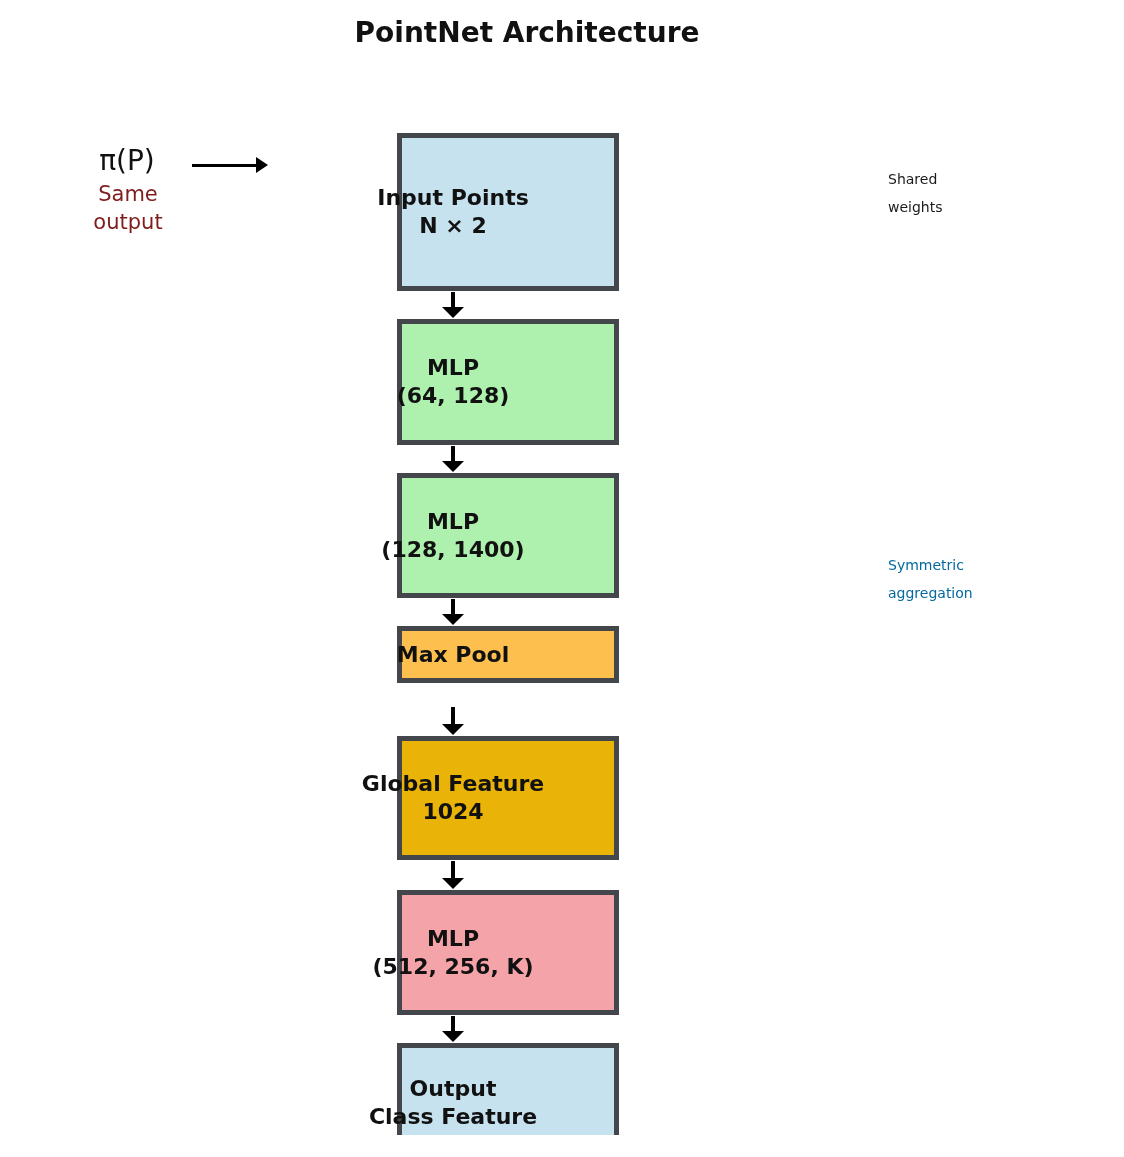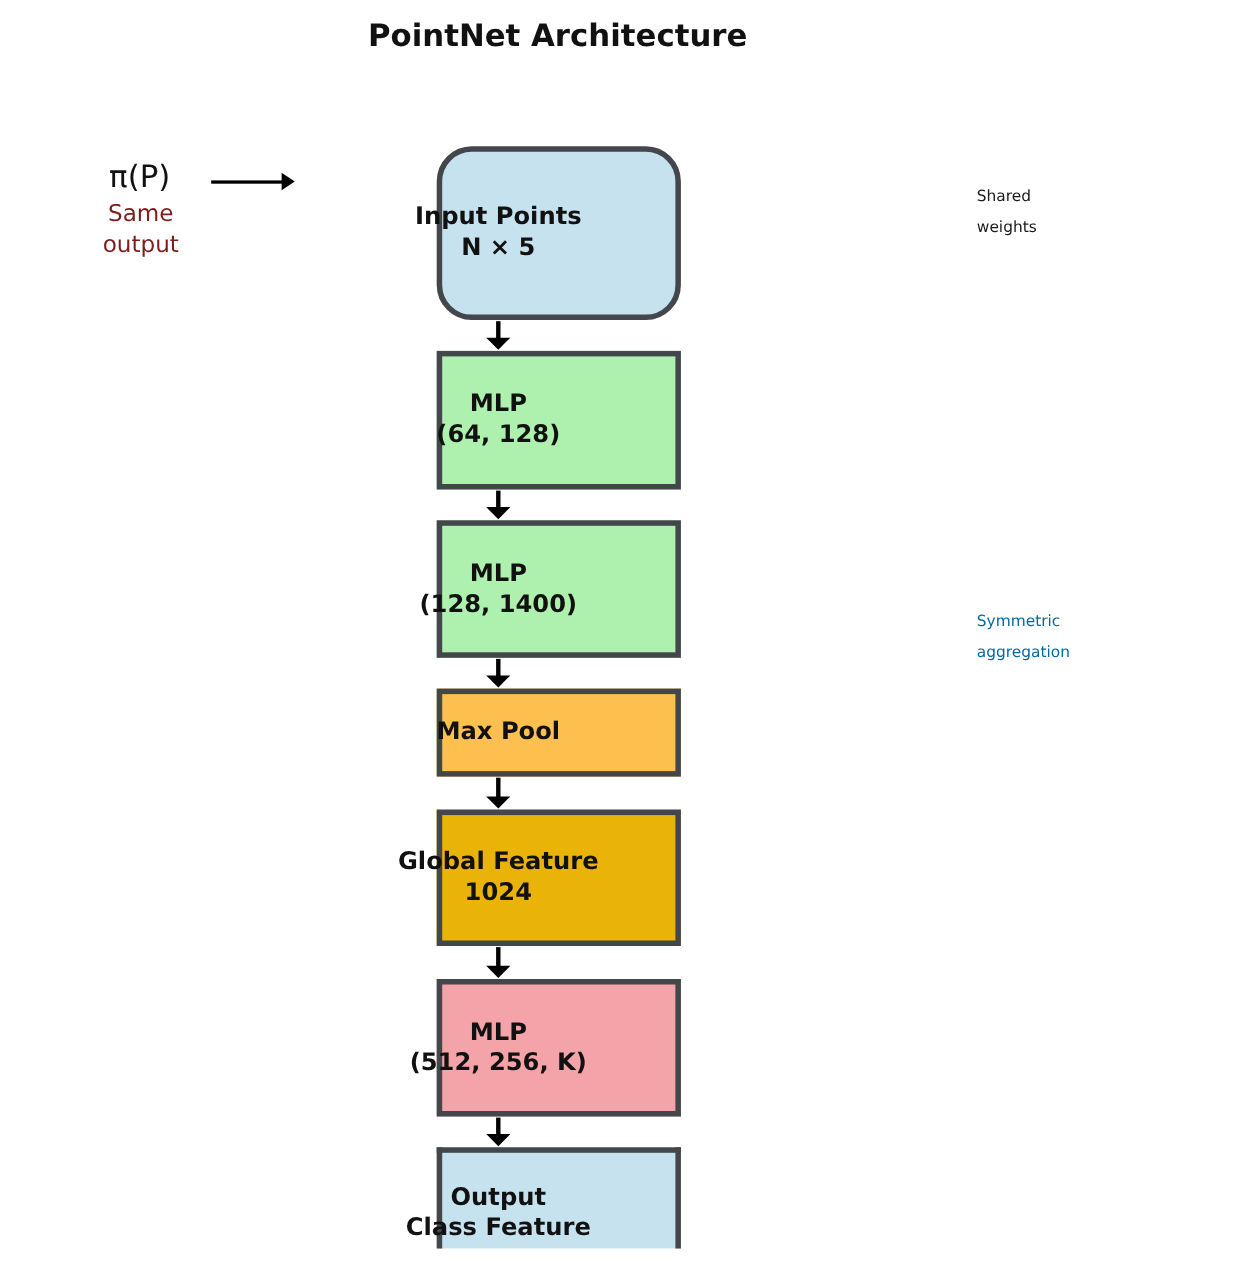--- a/index.html
+++ b/index.html
@@ -6,21 +6,21 @@
   .canvas{
     position:relative;
     width:1124px;height:1157px;
     background:#ffffff;
     font-family:"DejaVu Sans", sans-serif;
     overflow:hidden;
     color:#111;
   }
   .title{
     position:absolute;
-    left:507px;top:16px;
+    left:527px;top:16px;
     transform:translateX(-50%);
     font-size:28px;font-weight:bold;
     white-space:nowrap;
     margin:0;
   }
   
   .formula{
     position:absolute;left:127px;top:144px;
     transform:translateX(-50%);
     font-size:28px;color:#111;white-space:nowrap;
@@ -79,24 +79,24 @@
   <div class="formula">π(P)</div>
   <div class="h-arrow">
     <i class="stem"></i>
     <i class="head"></i>
   </div>
   <div class="gray-note">
     <div>Same</div>
     <div>output</div>
   </div>
 
-  <div class="node fill-blue" style="top:133px;height:158px;border-radius:32px;">
+  <div class="node fill-blue" style="top:133px;height:158px;">
     <div class="box-label">
       <div>Input Points</div>
-      <div>N × 5</div>
+      <div>N × 2</div>
     </div>
   </div>
 
   <div class="v-arrow" style="top:292px;height:26px;">
     <i class="stem"></i>
       <i class="head"></i>
   </div>
 
   <div class="node fill-green" style="top:319px;height:126px;">
     <div class="box-label">
@@ -115,21 +115,21 @@
       <div>MLP</div>
       <div>(128, 1400)</div>
     </div>
   </div>
 
   <div class="v-arrow" style="top:599px;height:26px;">
     <i class="stem"></i>
       <i class="head"></i>
   </div>
 
-  <div class="node fill-orange" style="top:626px;height:80px;">
+  <div class="node fill-orange" style="top:626px;height:57px;">
     <div class="box-label">
       <div>Max Pool</div>
     </div>
   </div>
 
   <div class="v-arrow" style="top:707px;height:28px;">
     <i class="stem"></i>
       <i class="head"></i>
   </div>
 

